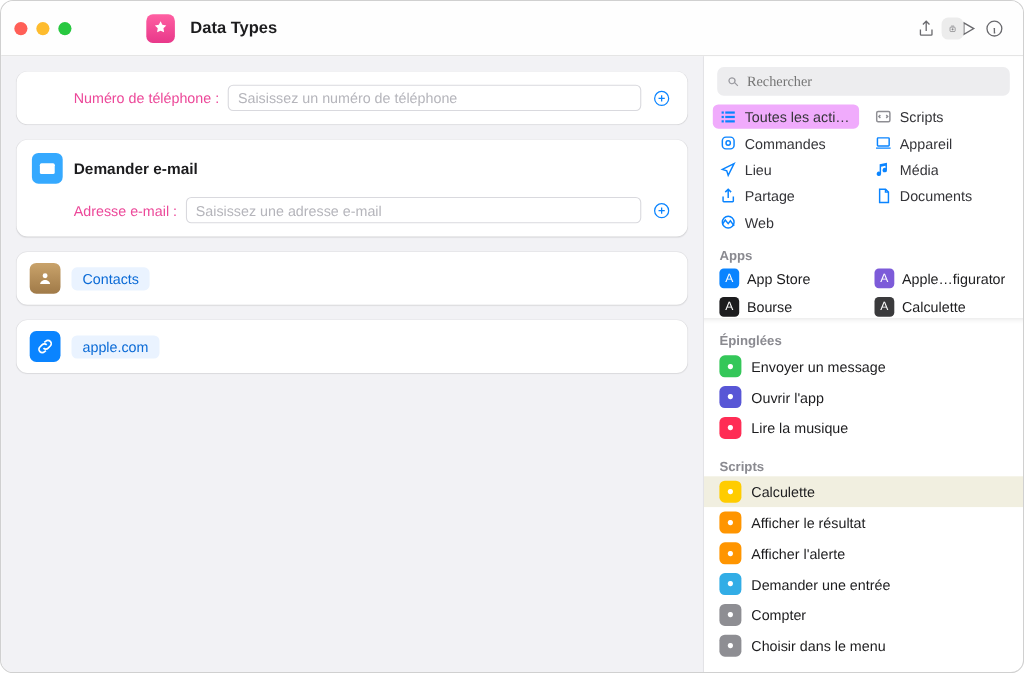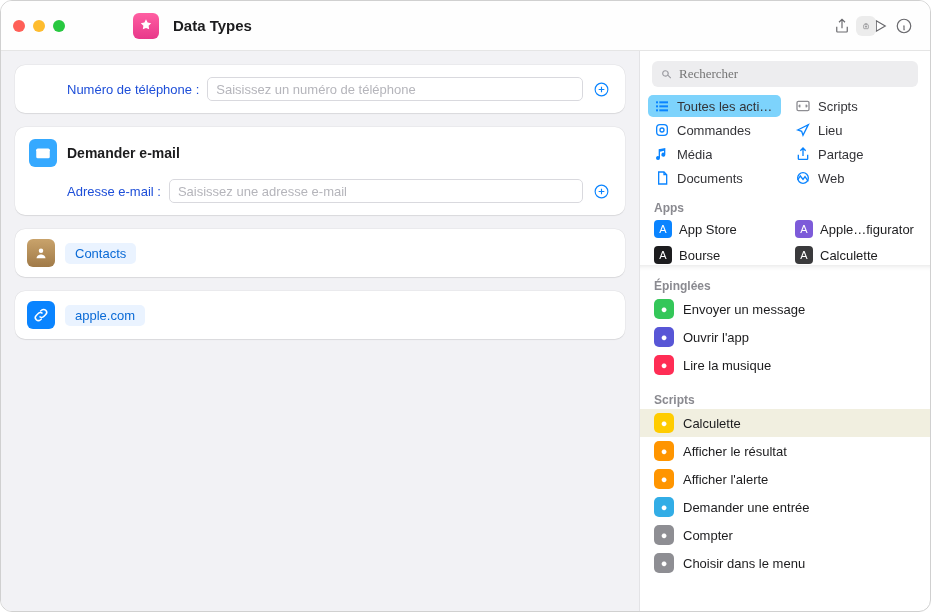--- a/index.html
+++ b/index.html
@@ -65,21 +65,21 @@
   }
   .card-head { display:flex; align-items:center; gap:10px; margin-bottom:12px;}
   .ci { width:28px; height:28px; border-radius:6px; display:flex; align-items:center; justify-content:center; flex-shrink:0;}
   .ci svg { width:18px; height:18px; fill:#fff; }
   .ci-green { background:#34c759; }
   .ci-blue { background:#35a9ff; }
   .ci-brown { background: linear-gradient(#c9a36b,#a07a48); }
   .ci-link { background:#0a84ff; }
   .card-title { font-weight:600; font-size:14px; }
   .field-row { display:flex; align-items:center; gap:8px; padding-left:38px; }
-  .field-label { color:#1d4ed8; white-space:nowrap; }
+  .field-label { color:#ec4899; white-space:nowrap; }
   .field-input {
     flex:1; border:1px solid #d9d9de; border-radius:5px;
     padding:4px 8px; font-size:13px; color:#3c3c3e; height:24px;
     background:#fff;
   }
   .field-input::placeholder { color:#b5b5bb; }
   .add-btn { width:20px; height:20px; color:#0a84ff; display:flex;align-items:center;justify-content:center;}
   .add-btn svg { width:17px;height:17px; fill:none; stroke:#0a84ff; stroke-width:1.6;}
   .token-card { padding:10px 12px; }
   .token-row { display:flex; align-items:center; gap:10px; }
@@ -97,21 +97,21 @@
     height:26px; background:#ededef; border-radius:6px;
     display:flex; align-items:center; padding:0 8px; gap:6px;
   }
   .search svg { width:13px; height:13px; fill:#9a9aa0; }
   .search input { border:none; background:transparent; flex:1; font-size:13px; outline:none; color:#6d28d9;font-family:Liberation Serif, serif;}
   .categories { padding:0 8px 8px; display:grid; grid-template-columns: 1fr 1fr; gap:2px 8px; }
   .cat {
     display:flex; align-items:center; gap:7px; padding:3px 6px; border-radius:5px;
     font-size:13px; color:#343438; overflow:hidden; white-space:nowrap;
   }
-  .cat.selected { background:#7dd3fc; }
+  .cat.selected { background:#f0abfc; }
   .cat-icon { width:16px; height:16px; display:flex; align-items:center; justify-content:center; flex-shrink:0;}
   .cat-label { overflow:hidden; text-overflow:ellipsis; }
 
   .section-h {
     font-size:12px; color:#8a8a90; font-weight:600; padding:4px 14px 2px;
   }
   .apps-grid { padding:0 8px 0; display:grid; grid-template-columns:1fr 1fr; gap:2px 8px;}
   .app-item { display:flex; align-items:center; gap:7px; padding:3px 6px; font-size:13px; overflow:hidden; white-space:nowrap;}
   .app-item span.lbl { overflow:hidden; text-overflow:ellipsis; }
   .app-badge { width:18px; height:18px; border-radius:4px; display:flex; align-items:center; justify-content:center; font-size:11px; color:#fff; flex-shrink:0;}
@@ -274,20 +274,29 @@
               <svg viewBox="0 0 24 24" fill="none" stroke="#0a84ff" stroke-width="2">
                 <rect x="4" y="4" width="16" height="16" rx="5"></rect>
                 <circle cx="12" cy="12" r="3"></circle>
               </svg>
             </span>
             <span class="cat-label">Commandes</span>
           </div>
           <div class="cat">
             <span class="cat-icon">
               <svg viewBox="0 0 24 24" fill="none" stroke="#0a84ff" stroke-width="2">
+                <rect x="4" y="5" width="16" height="11" rx="1"></rect>
+                <path d="M2 19h20"></path>
+              </svg>
+            </span>
+            <span class="cat-label">Appareil</span>
+          </div>
+          <div class="cat">
+            <span class="cat-icon">
+              <svg viewBox="0 0 24 24" fill="none" stroke="#0a84ff" stroke-width="2">
                 <path d="M4 12l16-8-8 16-2-6z"></path>
               </svg>
             </span>
             <span class="cat-label">Lieu</span>
           </div>
           <div class="cat">
             <span class="cat-icon">
               <svg viewBox="0 0 24 24" fill="#0a84ff">
                 <path d="M9 18a3 3 0 11-2-2.8V5l10-2v10a3 3 0 11-2-2.8V7L9 8.5z"></path>
               </svg>

